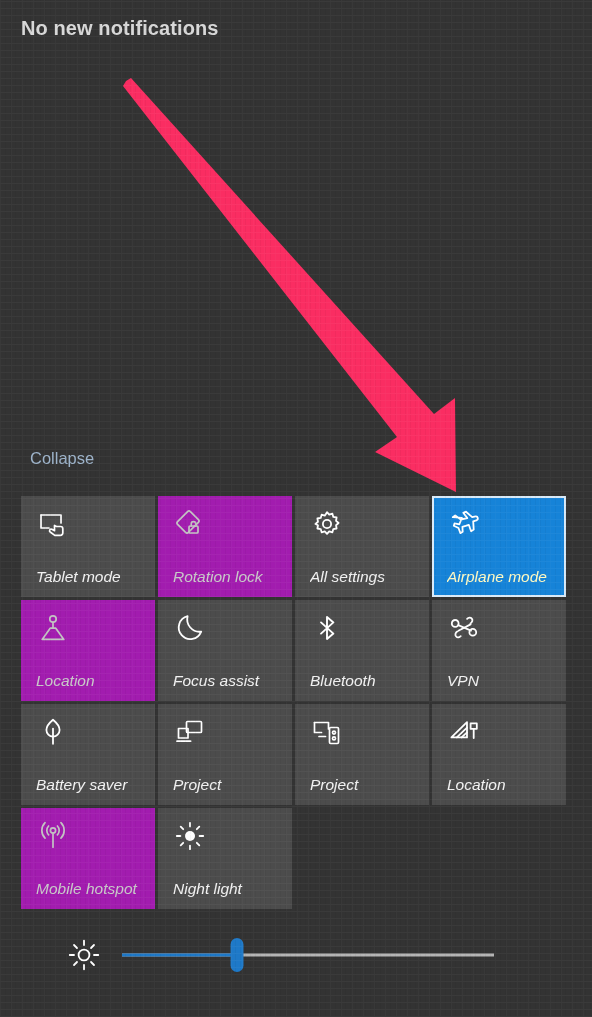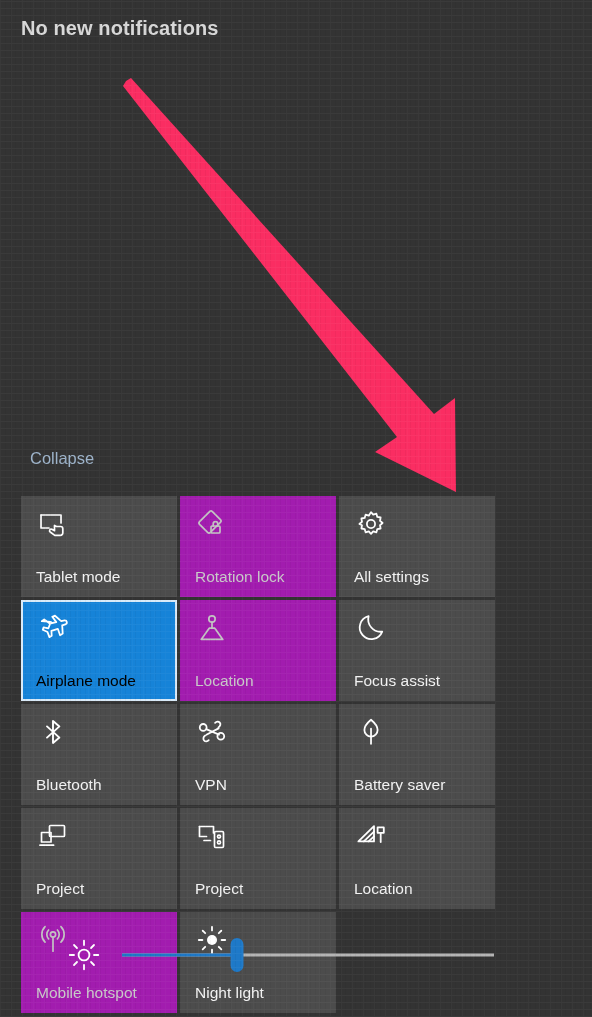--- a/index.html
+++ b/index.html
@@ -63,25 +63,26 @@
     left: 21px;
     top: 496px;
     width: 548px;
     display: flex;
     flex-wrap: wrap;
     gap: 3px;
   }
   .tile {
     position: relative;
     box-sizing: border-box;
-    width: 156px;
+    width: 134px;
     height: 101px;
     background: #4c4c4c;
     cursor: pointer;
     user-select: none;
+    font-style: italic;
   }
   .tile.disabled {
     background: #a21caf;
     cursor: default;
   }
   .tile.active {
     background: #1683d8;
     outline: 2px solid #d9eaf8;
     outline-offset: -2px;
   }
@@ -100,21 +101,21 @@
     position: absolute;
     left: 15px;
     right: 6px;
     bottom: 11px;
     font-size: 15.5px;
     color: #f2f2f2;
     white-space: nowrap;
     overflow: hidden;
   }
   .tile.disabled .tile-label { color: #c9c9c9; }
-  .tile.active .tile-label { color: #000000; }
+  .tile.active .tile-label { color: #fef9c3; }
 
   
   #brightness-row {
     position: absolute;
     left: 21px;
     top: 932px;
     width: 548px;
     height: 46px;
     display: flex;
     align-items: center;

